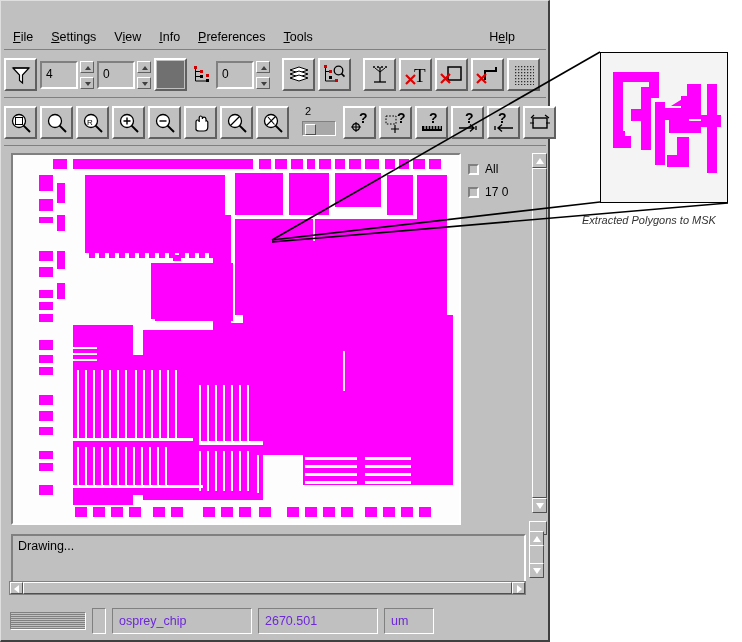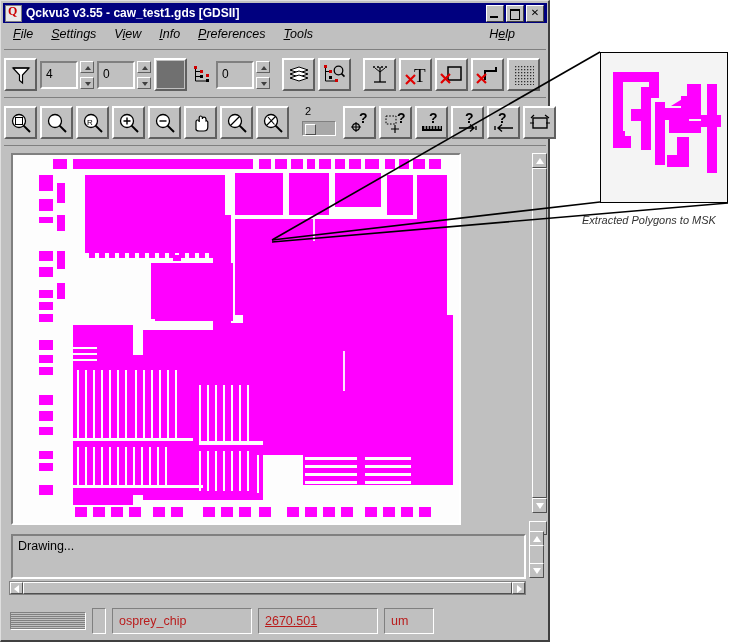--- a/index.html
+++ b/index.html
@@ -27,22 +27,22 @@
        border-right:1px solid #404040;border-bottom:1px solid #404040;
        position:relative;font:10px "Liberation Sans",sans-serif;color:#000;
        display:flex;align-items:center;justify-content:center;line-height:1;}
   .tbtn.min::after{content:"";position:absolute;left:3px;bottom:3px;
        width:8px;height:2px;background:#000;}
   .tbtn.max::after{content:"";position:absolute;left:3px;top:3px;
        width:8px;height:8px;border:1px solid #000;border-top-width:2px;}
 
   
   #menubar{position:absolute;left:3px;top:24px;width:542px;height:24px;
-       background:#c0c0c0;display:flex;align-items:flex-start;
-       border-bottom:1px solid #808080;font-style:italic;}
+       background:#c0c0c0;display:flex;align-items:center;
+       border-bottom:1px solid #808080;}
   .menu-item{padding:2px 9px;font-size:12.5px;color:#000;cursor:default;white-space:nowrap;}
   .menu-item u{text-decoration:underline;}
   #menu-help{margin-left:auto;margin-right:22px;}
 
   
   .toolbar{position:absolute;left:3px;background:#c0c0c0;height:45px;
        border-bottom:1px solid #808080;display:flex;align-items:center;}
   #toolbar1{top:51px;width:542px;}
   #toolbar2{top:99px;width:542px;}
   .tb-btn{width:33px;height:33px;background:#c0c0c0;margin-right:3px;flex:none;
@@ -111,21 +111,21 @@
        background:#c0c0c0;box-sizing:border-box;
        border-left:1px solid #ffffff;border-top:1px solid #ffffff;
        border-right:1px solid #505050;border-bottom:1px solid #505050;}
   #vscroll .dnbtn{position:absolute;left:0;bottom:12px;}
   #corner-grip{position:absolute;left:528px;top:520px;width:18px;height:14px;
        background:#c0c0c0;box-sizing:border-box;
        border-left:1px solid #ffffff;border-top:1px solid #ffffff;
        border-right:1px solid #505050;border-bottom:1px solid #505050;}
 
   
-  #msgbox{position:absolute;left:10px;top:533px;width:515px;height:45px;
+  #msgbox{position:absolute;left:10px;top:533px;width:515px;height:61px;
        background:#c0c0c0;box-sizing:border-box;
        border-left:2px solid #808080;border-top:2px solid #808080;
        border-right:2px solid #ffffff;border-bottom:2px solid #ffffff;
        padding:3px 5px;font-size:12.5px;line-height:15px;color:#000;}
   #msg-vscroll{position:absolute;left:528px;top:530px;width:15px;height:47px;background:#c0c0c0;}
   #msg-vscroll .thumb{position:absolute;left:0;top:14px;width:15px;height:20px;
        background:#c0c0c0;box-sizing:border-box;
        border-left:1px solid #ffffff;border-top:1px solid #ffffff;
        border-right:1px solid #505050;border-bottom:1px solid #505050;}
   #msg-hscroll{position:absolute;left:8px;top:580px;width:517px;height:14px;
@@ -148,49 +148,40 @@
        display:flex;align-items:center;}
   .progress{width:76px;height:18px;margin-left:3px;flex:none;box-sizing:border-box;
        border-left:1px solid #808080;border-top:1px solid #808080;
        border-right:1px solid #ffffff;border-bottom:1px solid #ffffff;
        background-image:repeating-linear-gradient(0deg,#808080 0 1px,#c0c0c0 1px 2px),
                         repeating-linear-gradient(90deg,#808080 0 1px,transparent 1px 2px);
        background-color:#a0a0a0;}
   .sfield{height:26px;box-sizing:border-box;background:#c0c0c0;margin-left:6px;flex:none;
        border-left:1px solid #808080;border-top:1px solid #808080;
        border-right:1px solid #ffffff;border-bottom:1px solid #ffffff;
-       font-size:12.5px;color:#b91c1c;padding:5px 0 0 6px;white-space:nowrap;}
+       font-size:12.5px;color:#6d28d9;padding:5px 0 0 6px;white-space:nowrap;}
   #s-small{width:14px;}
   #s-cell{width:140px;}
   #s-x{width:120px;}
-  #s-y{width:120px;text-decoration:underline;}
+  #s-y{width:120px;}
   #s-unit{width:50px;}
 
   
   #inset{position:absolute;left:600px;top:52px;width:128px;height:151px;
        background:#f4f4f4;border:1px solid #000000;box-sizing:border-box;overflow:hidden;}
   #inset-caption{position:absolute;left:582px;top:214px;width:160px;
        font-style:italic;font-size:11px;color:#333;white-space:nowrap;}
   #callout-lines{position:absolute;left:0;top:0;width:742px;height:642px;
        pointer-events:none;}
 </style>
 </head>
 <body>
 
 <div id="app-window">
 
-  <div id="titlebar">
-    <div id="title-icon"></div>
-    <span id="title-text">Qckvu3 v3.55 - caw_test1.gds [GDSII]</span>
-    <div id="title-btns">
-      <div class="tbtn min"></div>
-      <div class="tbtn max"></div>
-      <div class="tbtn">✕</div>
-    </div>
-  </div>
 
   <div id="menubar">
     <div class="menu-item"><u>F</u><span>ile</span></div>
     <div class="menu-item"><u>S</u>ettings</div>
     <div class="menu-item">V<u>i</u>ew</div>
     <div class="menu-item"><u>I</u>nfo</div>
     <div class="menu-item"><u>P</u>references</div>
     <div class="menu-item"><u>T</u>ools</div>
     <div class="menu-item" id="menu-help">H<u>e</u>lp</div>
   </div>
@@ -617,20 +608,30 @@
       </g>
 
       <g fill="#fdfdfd" opacity="0.9">
         <rect x="330" y="196" width="2" height="40"></rect>
         <rect x="300" y="60" width="2" height="26"></rect>
         <rect x="368" y="18" width="3" height="44"></rect>
       </g>
     </svg>
   </div>
 
+  <div id="layer-panel">
+    <div class="chk-row">
+      <div class="chk"></div>
+      <span class="chk-lbl">All</span>
+    </div>
+    <div class="chk-row">
+      <div class="chk"></div>
+      <span class="chk-lbl">17 0</span>
+    </div>
+  </div>
 
   <div id="vscroll">
     <div class="sb-btn up">
         <span class="ar"></span>
       </div>
     <div class="thumb"></div>
     <div class="sb-btn dn dnbtn">
         <span class="ar"></span>
       </div>
   </div>

